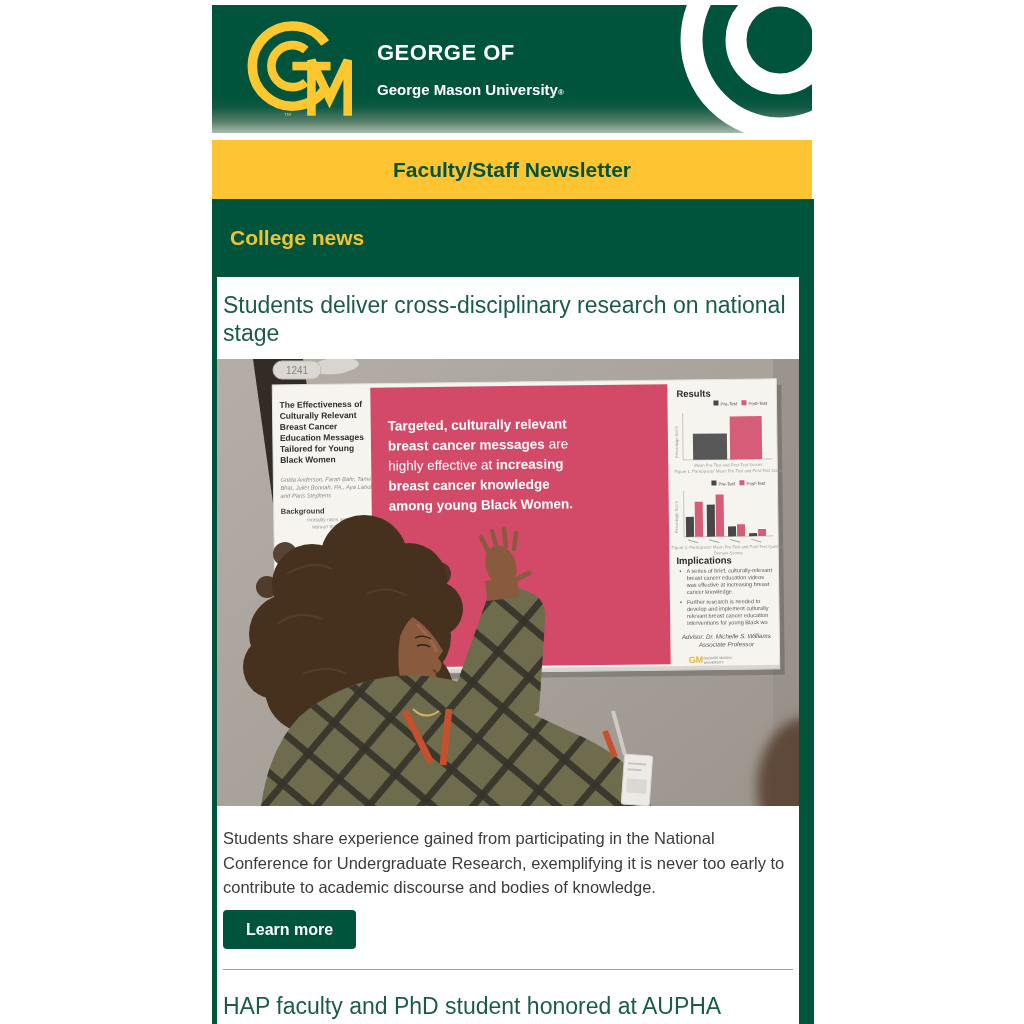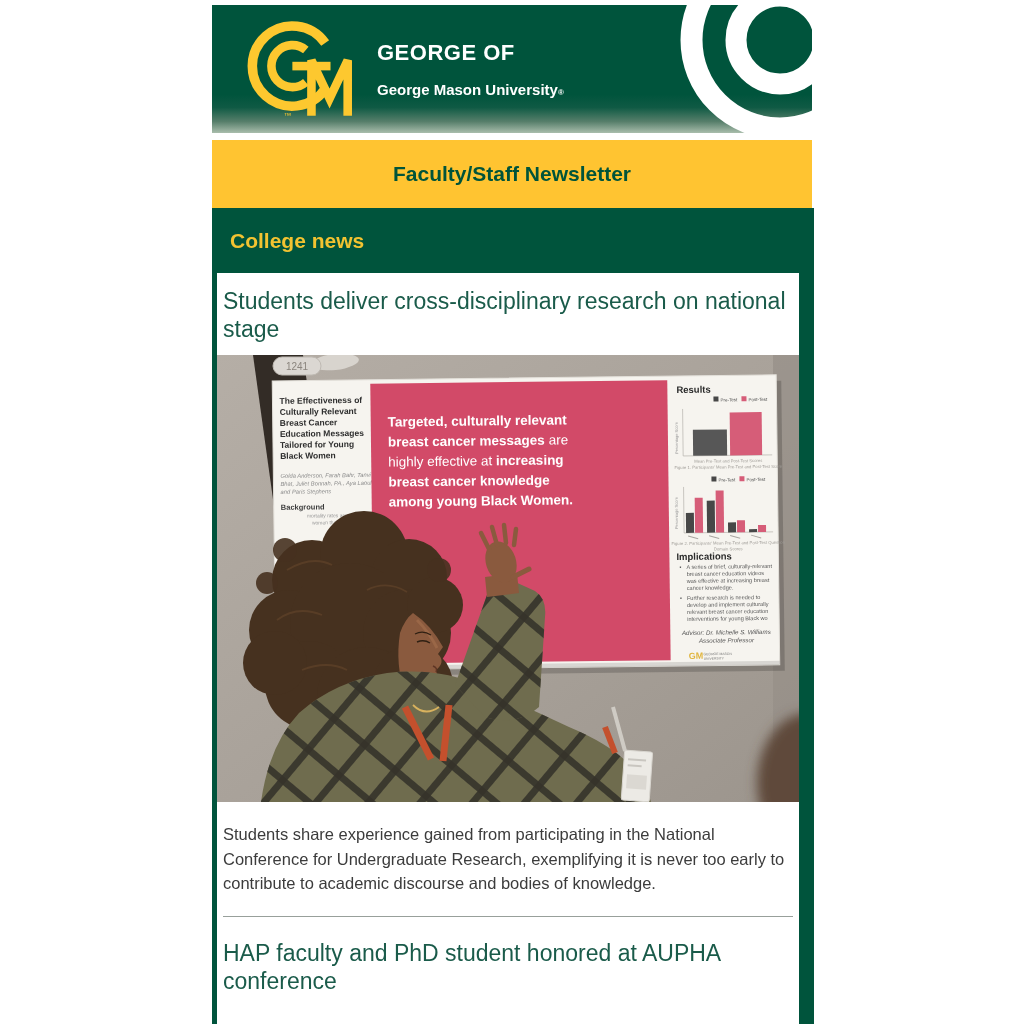--- a/index.html
+++ b/index.html
@@ -7,23 +7,23 @@
   .page{position:relative;width:1024px;height:1024px;overflow:hidden;background:#fff;}
   .email{width:600px;margin:0 auto;padding-top:5px;}
   .header{height:128px;background:linear-gradient(180deg,#00543c 0%,#00543c 70%,#0f5a44 80%,#567e6a 91%,#a9bdac 100%);position:relative;overflow:hidden;}
   .rings{position:absolute;top:0;right:0;height:128px;width:220px;}
   .logo-row{position:absolute;left:26px;top:10px;display:flex;align-items:center;gap:15px;}
   .monogram{width:124px;height:106px;display:block;}
   .logo-text{color:#fff;}
   .logo-text .l1,.logo-text .l2{font-weight:bold;font-size:22px;letter-spacing:.5px;line-height:27px;}
   .logo-text .l3{font-weight:bold;font-size:15px;margin-top:15px;}
   .logo-text .reg{font-size:8px;}
-  .banner{margin-top:7px;height:68px;background:#ffc431;display:flex;align-items:center;justify-content:center;font-weight:bold;font-size:21px;color:#00543a;}
+  .banner{margin-top:7px;height:59px;background:#ffc431;display:flex;align-items:center;justify-content:center;font-weight:bold;font-size:21px;color:#00543a;}
   .green-wrap{width:592px;margin:0 auto;background:#00543c;padding:0 5px;}
-  .section-bar{height:65px;display:flex;align-items:center;padding-left:13px;color:#f2c331;font-weight:bold;font-size:21px;}
+  .section-bar{height:78px;display:flex;align-items:center;padding-left:13px;color:#f2c331;font-weight:bold;font-size:21px;}
   .card{background:#ffffff;width:582px;min-height:766px;}
   .card h1{margin:0;padding:14px 8px 12px 6px;font-size:23px;line-height:28px;color:#1a5b4a;font-weight:normal;}
   .card h1.h2{padding-top:22px;}
   .photo svg{display:block;}
   .card p{margin:0;padding:20px 8px 0 6px;font-size:16.5px;line-height:24.5px;color:#3c3c3c;}
   .btn{display:inline-block;margin:10px 0 0 6px;background:#00543c;color:#ffffff;font-weight:bold;font-size:16px;line-height:19px;padding:10px 23px;border-radius:4px;text-decoration:none;cursor:pointer;}
   .card hr{border:none;border-top:1px solid #98a09b;margin:20px 6px 0 6px;}
 </style>
 </head>
 <body>
@@ -290,19 +290,20 @@
                 <rect x="410" y="420" width="20" height="14" fill="#dbd8d2"></rect>
               </g>
             </g>
           </g>
 
           <ellipse cx="592" cy="428" rx="52" ry="70" fill="#5e4a3a" filter="url(#blur6)"></ellipse>
         </svg>
         </div>
 
         <p>Students share experience gained from participating in the National Conference for Undergraduate Research, exemplifying it is never too early to contribute to academic discourse and bodies of knowledge.</p>
+        <a class="btn">Learn more</a>
         <hr>
         <h1 class="h2">HAP faculty and PhD student honored at AUPHA conference</h1>
       </div>
     </div>
 
   </div>
 </div>
 
 </body></html>

